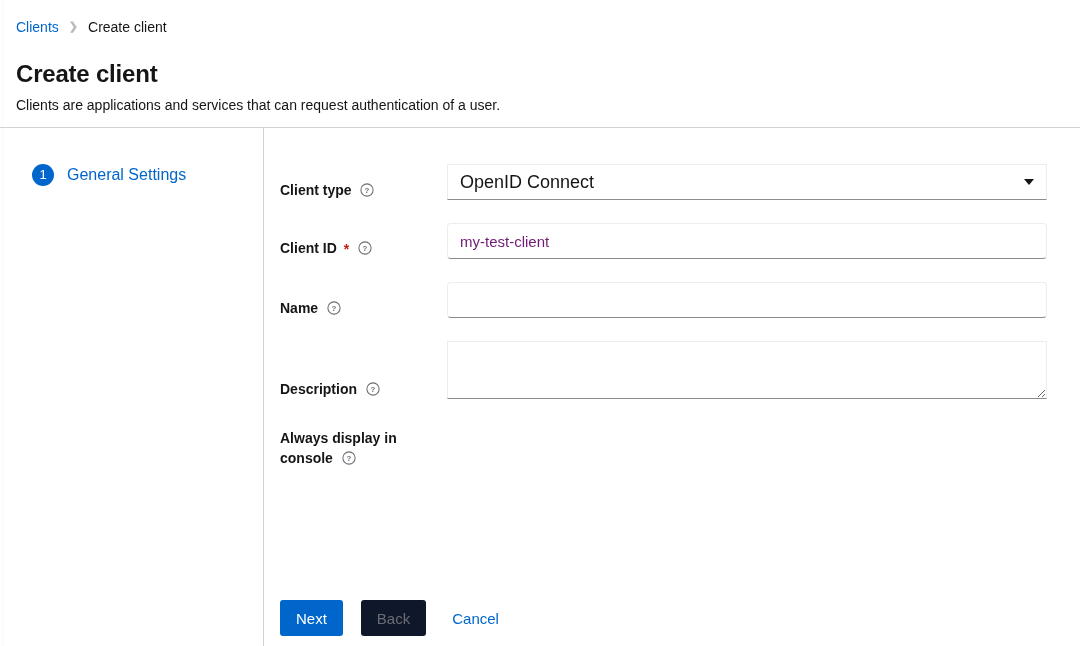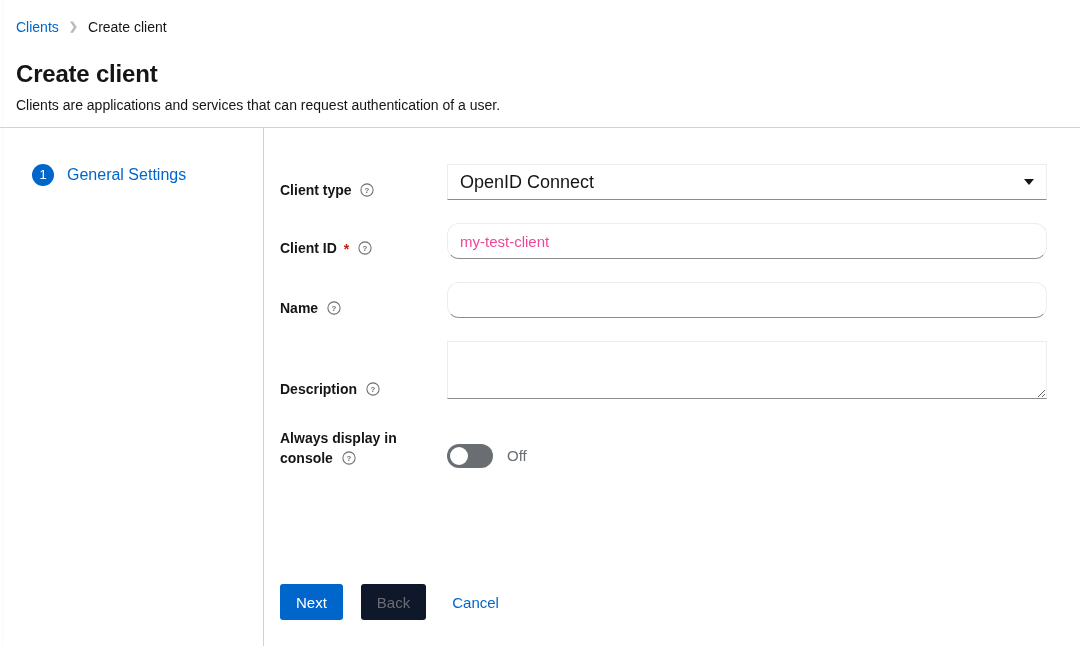--- a/index.html
+++ b/index.html
@@ -160,25 +160,25 @@
     max-width: 600px;
   }
 
   .pf-input {
     width: 100%;
     box-sizing: border-box;
     height: 36px;
     padding: 0 12px;
     font-size: 15px;
     font-family: "Liberation Sans", sans-serif;
-    color: #ec4899;
+    color: #701a75;
     background: #ffffff;
     border: 1px solid #ededed;
     border-bottom: 1px solid #8a8d90;
-    border-radius: 12px;
+    border-radius: 4px;
     outline: none;
   }
   .pf-input::placeholder { color: #8a8d90; }
 
   .pf-select {
     position: relative;
     width: 100%;
   }
   .pf-select-toggle {
     width: 100%;
@@ -255,21 +255,21 @@
     margin-left: 14px;
     font-size: 15px;
     color: #6a6e73;
     line-height: 24px;
   }
 
   
   .wizard-footer {
     position: absolute;
     left: 16px;
-    bottom: 26px;
+    bottom: 10px;
     display: flex;
     align-items: flex-start;
   }
   .btn {
     font-family: "Liberation Sans", sans-serif;
     font-size: 15px;
     line-height: 1;
     border: none;
     border-radius: 3px;
     padding: 0 16px;
@@ -389,26 +389,20 @@
     <div class="form-row">
       <label class="form-label two-line">
         <span>Always display in console</span>
         <span class="help-icon">
           <svg width="14" height="14" viewBox="0 0 16 16">
             <circle cx="8" cy="8" r="7" fill="none" stroke="#6a6e73" stroke-width="1.2"></circle>
             <text x="8" y="11.6" font-size="9" font-family="Liberation Sans, sans-serif" fill="#6a6e73" text-anchor="middle">?</text>
           </svg>
         </span>
       </label>
-      <div class="form-control switch-row">
-        <div class="pf-switch">
-          <span class="knob"></span>
-        </div>
-        <span class="switch-text">Off</span>
-      </div>
     </div>
 
     <div class="wizard-footer">
       <button class="btn btn-primary">Next</button>
       <button class="btn btn-disabled">Back</button>
       <button class="btn btn-link">Cancel</button>
     </div>
 
   </section>
 </div>

